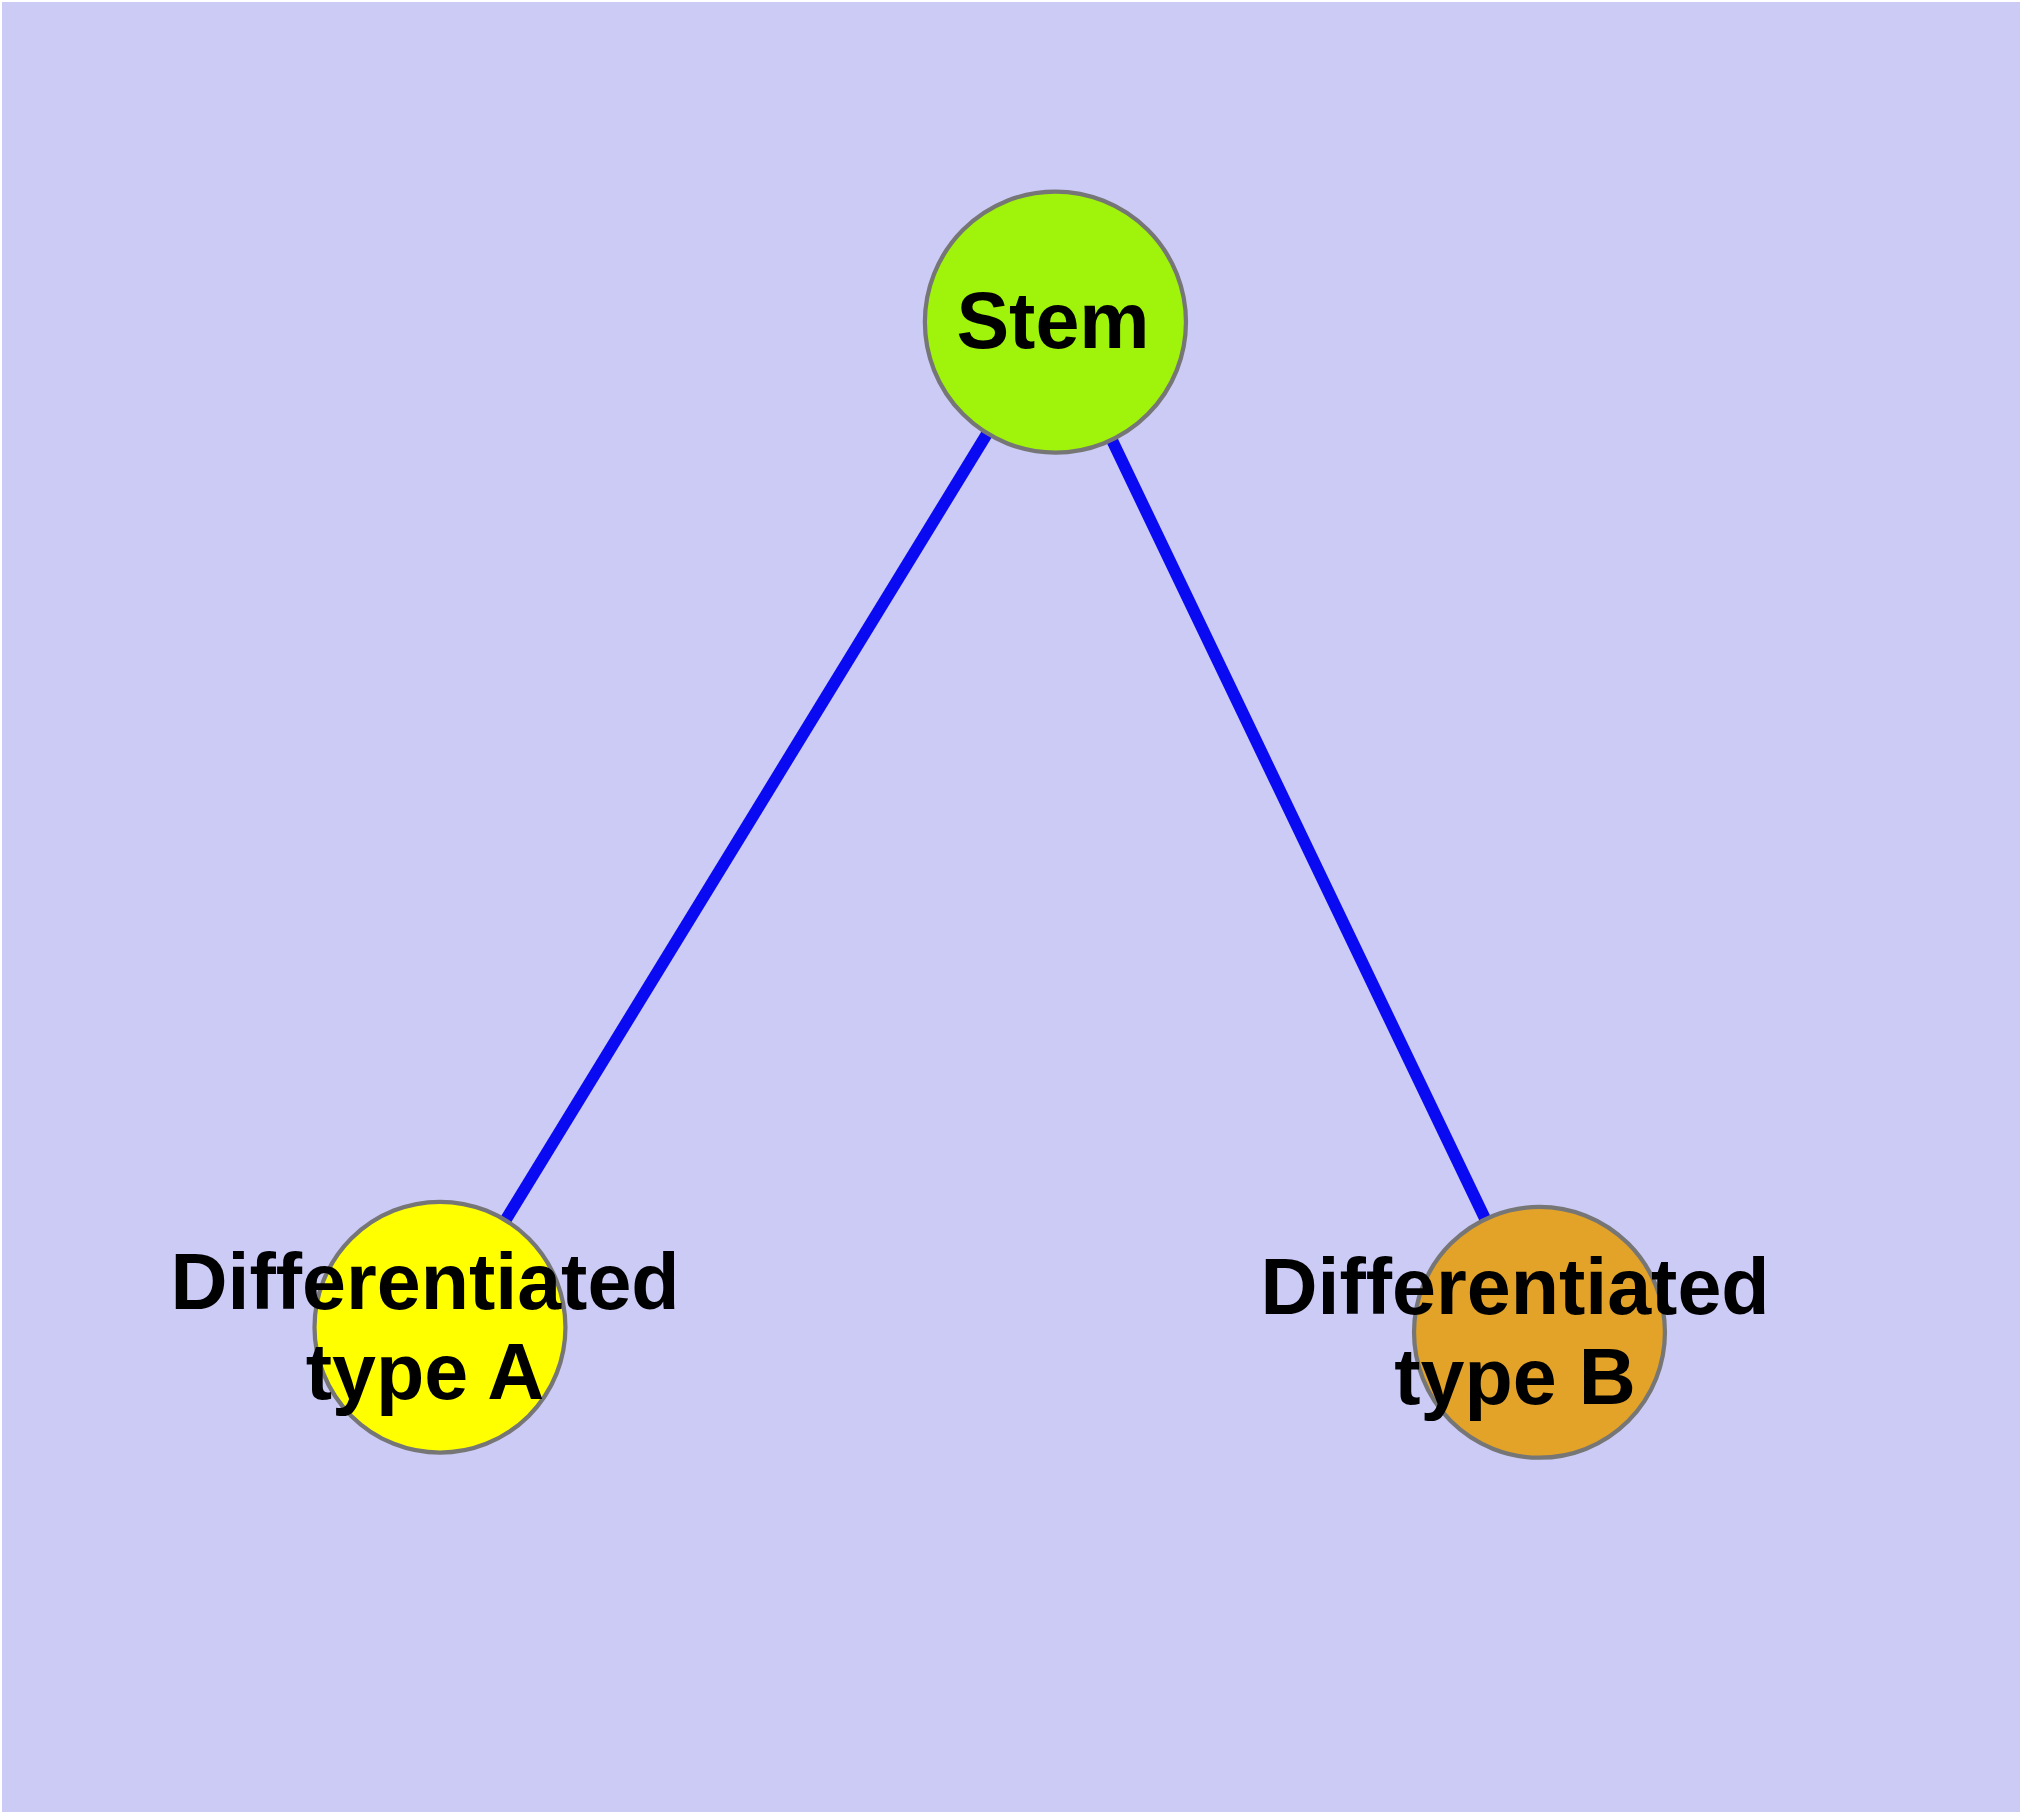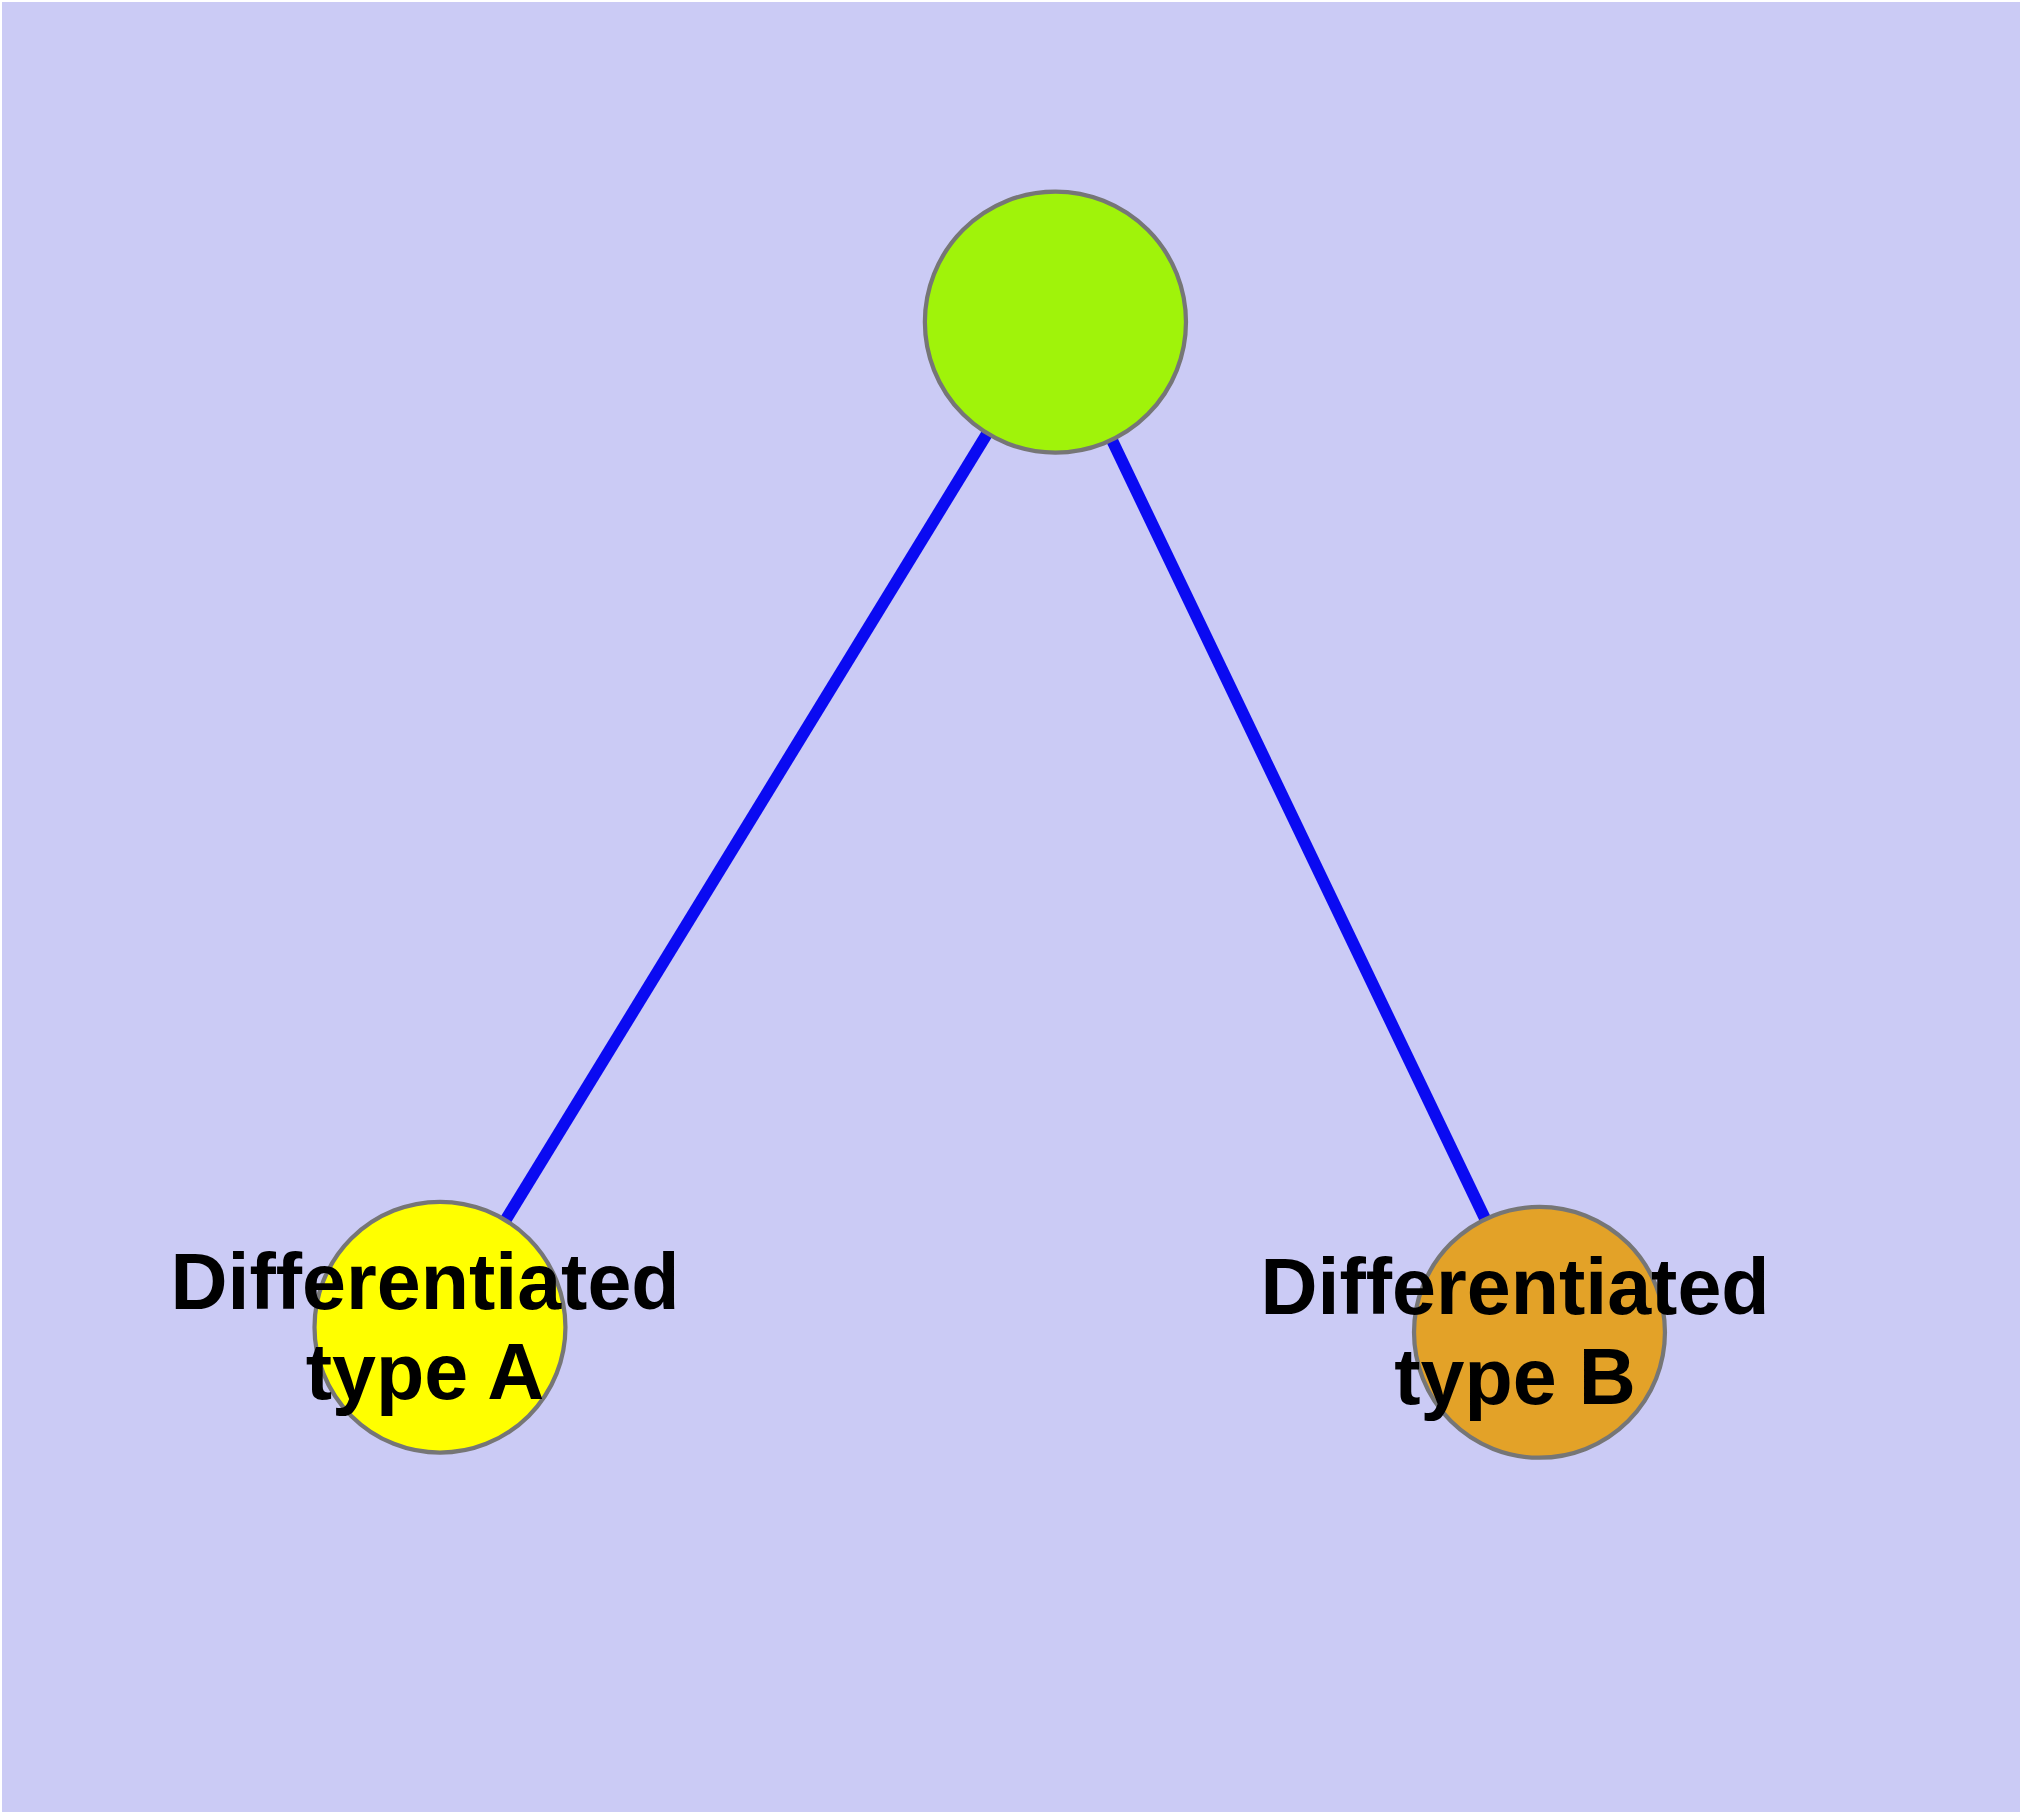--- a/index.html
+++ b/index.html
@@ -50,20 +50,21 @@
 
 <div class="canvas" style="background: rgb(203, 203, 245);">
   <svg class="graph-svg" id="graph-svg" xmlns="http://www.w3.org/2000/svg" viewBox="0 0 2384 2138" preserveAspectRatio="none">
       <line x1="1245" y1="380" x2="519" y2="1566" stroke="#0a0af2" stroke-width="14"></line>
       <line x1="1245" y1="380" x2="1816" y2="1572" stroke="#0a0af2" stroke-width="14"></line>
       <circle cx="1245" cy="380" r="154" fill="#a0f30a" stroke="#767676" stroke-width="5"></circle>
       <circle cx="519" cy="1566" r="148" fill="#ffff00" stroke="#767676" stroke-width="5"></circle>
       <circle cx="1816" cy="1572" r="148" fill="#e3a228" stroke="#767676" stroke-width="5"></circle>
     </svg>
 
+  <div class="node-label" style="left: 1053px; top: 321px; color: rgb(0, 0, 0);">Stem</div>
   <div class="node-label" style="left: 425px; top: 1327px; color: rgb(0, 0, 0);">Differentiated
 type A</div>
   <div class="node-label" style="left: 1515px; top: 1332px; color: rgb(0, 0, 0);">Differentiated
 type B</div>
 
   <div class="edge-hairline-top"></div>
   <div class="edge-hairline-left"></div>
 </div>
 
 

